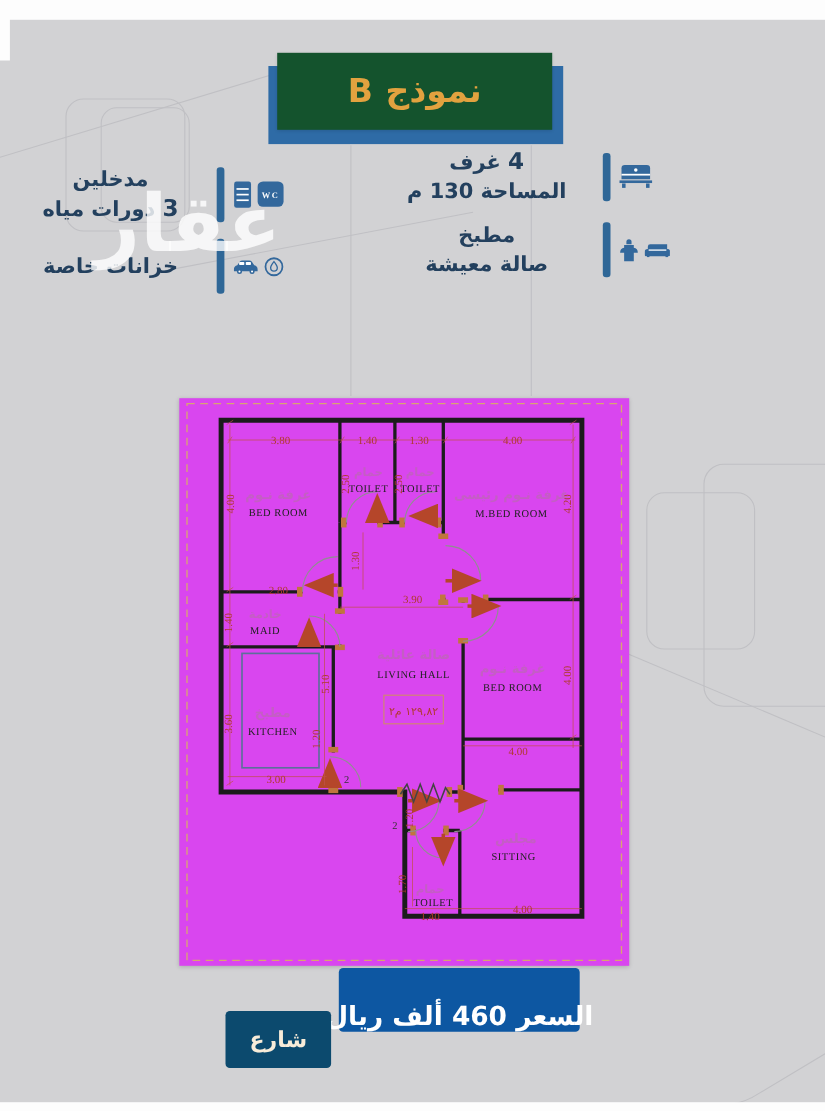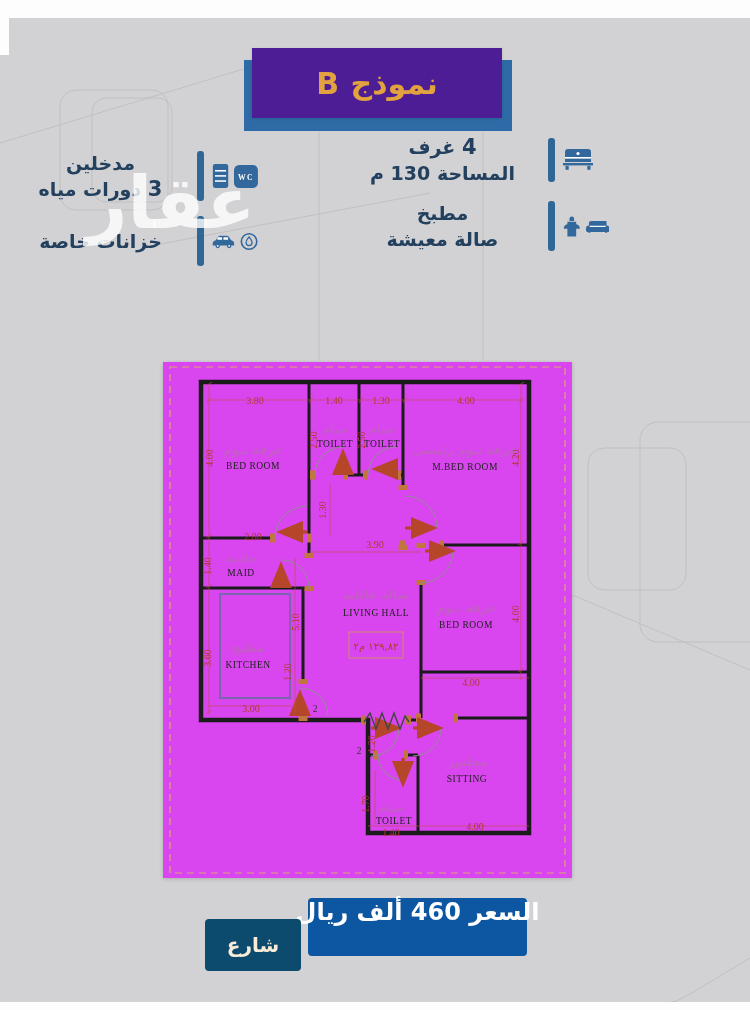--- a/index.html
+++ b/index.html
@@ -8,21 +8,21 @@
   .strip{position:absolute;left:0;width:750px;background:#fdfdfd;}
   .strip.top{top:0;height:18px;}
   .strip.bottom{top:1002px;height:8px;}
   .sliver{position:absolute;left:0;top:0;width:9px;height:55px;background:#fdfdfd;}
   svg.bg-decor{position:absolute;left:0;top:0;z-index:0;}
   .bg-line{stroke:#c0c0c4;stroke-width:1;fill:none;}
 
   
   .header-shadow{position:absolute;left:244px;top:60px;width:268px;height:71px;
                  background:#2e6ba6;z-index:1;}
-  .header-card{position:absolute;left:252px;top:48px;width:250px;height:70px;background:#4c1d95;
+  .header-card{position:absolute;left:252px;top:48px;width:250px;height:70px;background:#14532d;
                z-index:2;display:flex;align-items:center;justify-content:center;
                box-shadow:0 1px 3px rgba(0,0,0,.12);}
   .header-title{direction:rtl;font-size:30px;font-weight:700;color:#e2a23f;letter-spacing:1px;}
 
   
   .features{position:absolute;z-index:3;}
   .features.left{left:12px;top:150px;width:246px;}
   .features.right{left:345px;top:134px;width:264px;}
   .feat-row{display:flex;align-items:center;margin-bottom:14px;}
   .feat-text{flex:1;direction:rtl;text-align:center;color:#23405e;font-size:19px;
@@ -55,22 +55,22 @@
   .areabox{stroke:#cf8a6a;stroke-width:1;fill:none;}
   .zigzag{stroke:#444;stroke-width:1.4;fill:none;}
   text.pl-dim{font:10px "Liberation Serif",serif;fill:#b03a2e;text-anchor:middle;}
   text.pl-tag{font:9.5px "Liberation Serif",serif;fill:#333;text-anchor:middle;}
   text.pl-room-ar{font:700 12px "DejaVu Sans",sans-serif;fill:#c45ec4;text-anchor:middle;}
   text.pl-room-ar-sm{font:700 10.5px "DejaVu Sans",sans-serif;fill:#c45ec4;text-anchor:middle;}
   text.pl-room-en{font:9.5px "Liberation Serif",serif;fill:#222;text-anchor:middle;letter-spacing:.5px;}
   text.pl-area{font:10px "DejaVu Sans",sans-serif;fill:#b03a2e;text-anchor:middle;}
 
   
-  .price-banner{position:absolute;left:308px;top:898px;width:219px;height:58px;background:#0d57a2;
-                border-radius:4px;z-index:3;display:flex;align-items:flex-start;justify-content:center;}
+  .price-banner{position:absolute;left:308px;top:880px;width:219px;height:58px;background:#0d57a2;
+                border-radius:4px;z-index:3;display:flex;align-items:flex-end;justify-content:center;}
   .price-text{direction:rtl;color:#ffffff;font-size:24px;font-weight:700;white-space:nowrap;}
   .street-button{position:absolute;left:205px;top:919px;width:96px;height:52px;background:#0c4a6e;
                  border-radius:4px;z-index:3;display:flex;align-items:center;justify-content:center;}
   .street-label{direction:rtl;color:#f8ecd9;font-size:20px;font-weight:600;}
 </style>
 </head>
 <body>
 
 <div class="page">
 

